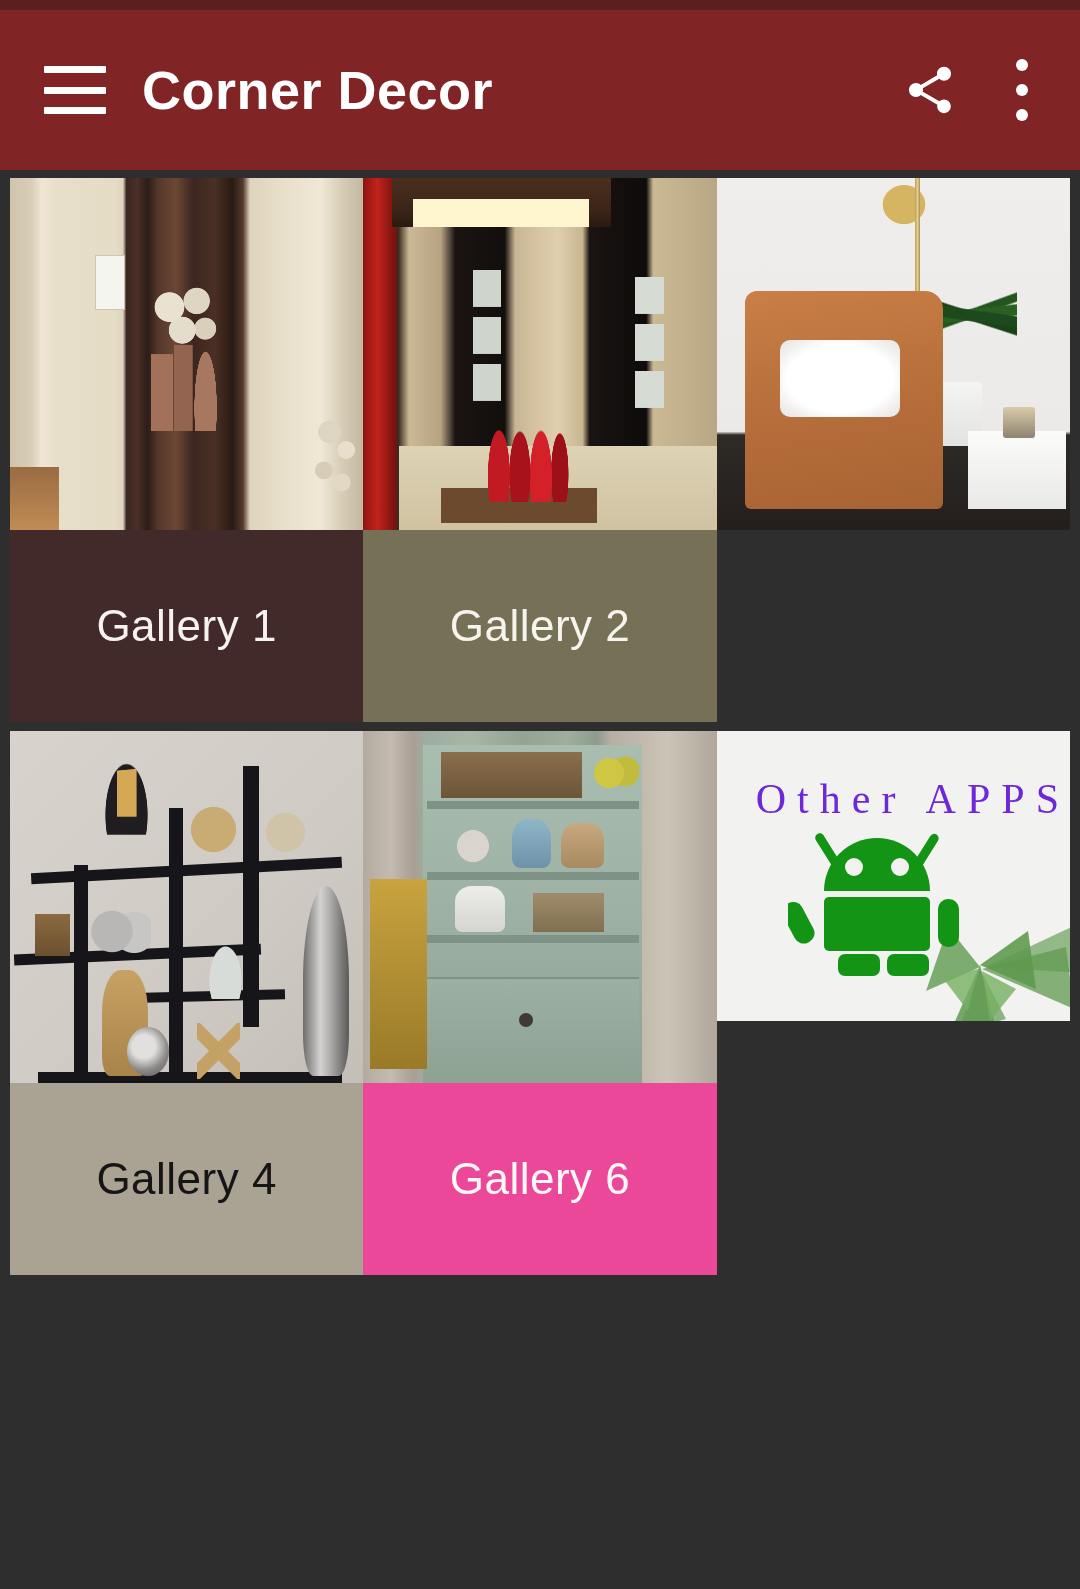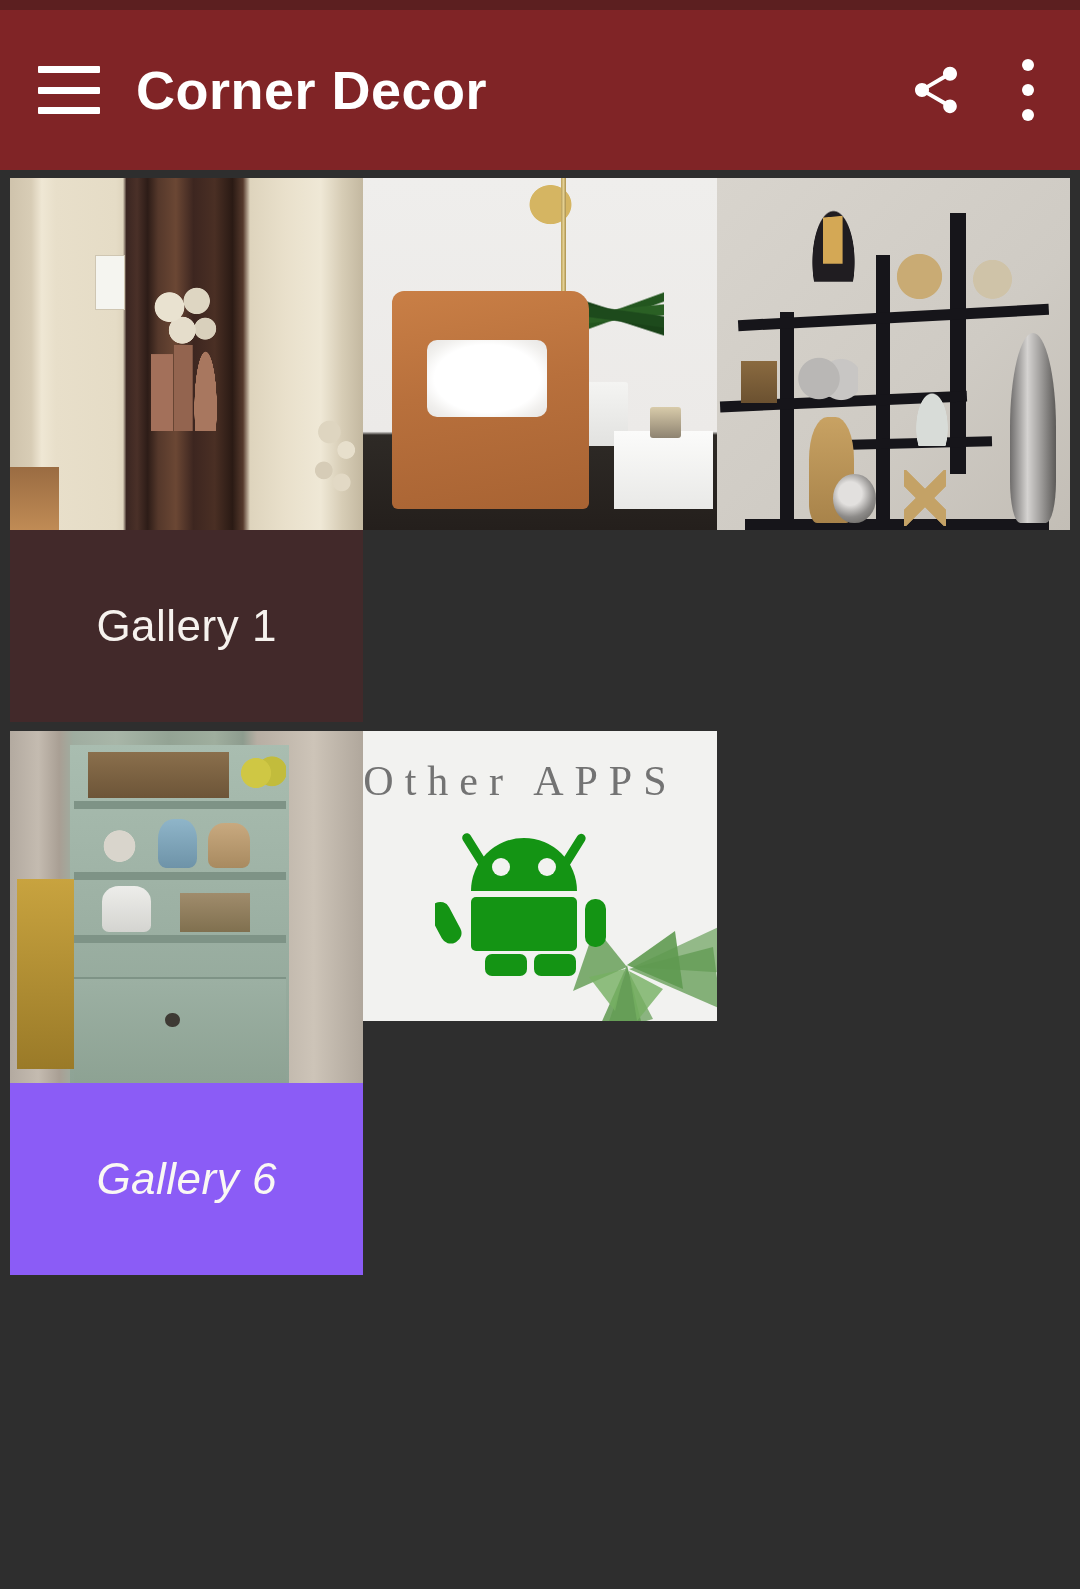--- a/index.html
+++ b/index.html
@@ -16,21 +16,21 @@
     background:#5c1f20;
     width:100%;
   }
 
   
   .appbar {
     height:160px;
     background:#802426;
     display:flex;
     align-items:center;
-    padding:0 18px;
+    padding:0 24px;
     position:relative;
   }
   .hamburger {
     width:62px; height:48px;
     display:flex; flex-direction:column; justify-content:space-between;
     margin-left:20px; margin-right:36px;
     cursor:pointer;
   }
   .hamburger span {
     display:block; height:7px; width:100%;
@@ -325,38 +325,38 @@
   .img6 .t4 { position:absolute; top:25%; left:42%; width:11%; height:14%;
     background:linear-gradient(180deg,#8fb5c9,#6e93a8); border-radius:40% 40% 20% 20%; }
   .img6 .t5 { position:absolute; top:26%; left:56%; width:12%; height:13%;
     background:linear-gradient(180deg,#c8a97f,#a88a60); border-radius:38% 38% 18% 18%; }
   .img6 .t6 { position:absolute; top:44%; left:26%; width:14%; height:13%;
     background:linear-gradient(180deg,#ededea,#d4d4d0); border-radius:34% 34% 14% 14%; }
   .img6 .t7 { position:absolute; top:46%; left:48%; width:20%; height:11%;
     background:linear-gradient(180deg,#a08c6c,#80704f); }
   .img6 .gold { position:absolute; bottom:4%; left:2%; width:16%; height:54%;
     background:linear-gradient(180deg,#c8a33f,#9a7a28); }
-  .lb6 { background:#8b5cf6; color:#faf8f4;font-style:italic; }
+  .lb6 { background:#ec4899; color:#faf8f4; }
 
   
   .otherapps {
     margin:0 0 0 0;
     background:#f2f2f0;
     position:relative;
     overflow:hidden;
     cursor:pointer;
     height:290px;
   }
   .oa-title {
-    text-align:left;
-    padding-top:26px;
+    text-align:right;
+    padding-top:44px;
     font-family:"Liberation Serif", serif;
     font-size:42px;
     letter-spacing:11px;
-    color:#737373;
+    color:#6d28d9;
     position:relative;
     z-index:3;
   }
   .droid { position:absolute; left:50%; top:96px; transform:translateX(-50%); z-index:3; }
   .succulent {
     position:absolute; right:-10px; bottom:-18px; width:250px; height:170px; z-index:2;
   }
 </style>
 </head>
 <body>
@@ -386,20 +386,32 @@
 
   <div class="tile">
     <div class="thumb img1">
       <div class="floor"></div>
         <div class="vases"></div>
         <div class="twigs"></div>
     </div>
     <div class="label lb1">Gallery 1</div>
   </div>
 
+  <div class="tile">
+    <div class="thumb img2">
+      <div class="ceiling"></div>
+        <div class="lights"></div>
+        <div class="glass"></div>
+      <div class="glass2"></div>
+        <div class="floor"></div>
+        <div class="plinth"></div>
+        <div class="vases"></div>
+    </div>
+    <div class="label lb2">Gallery 2</div>
+  </div>
 
   <div class="tile">
     <div class="thumb img3">
       <div class="lamp"></div>
         <div class="pole"></div>
         <div class="plant"></div>
         <div class="pot"></div>
       <div class="table"></div>
         <div class="jar"></div>
         <div class="chair"></div>
@@ -420,20 +432,21 @@
         <div class="o2"></div>
         <div class="o3"></div>
         <div class="o4"></div>
       <div class="o5"></div>
         <div class="o6"></div>
         <div class="o7"></div>
         <div class="o8"></div>
       <div class="o9"></div>
         <div class="o10"></div>
     </div>
+    <div class="label lb4">Gallery 4</div>
   </div>
 
 
   <div class="tile">
     <div class="thumb img6">
       <div class="cab"></div>
         <div class="sh1"></div>
         <div class="sh2"></div>
         <div class="sh3"></div>
       <div class="door"></div>

